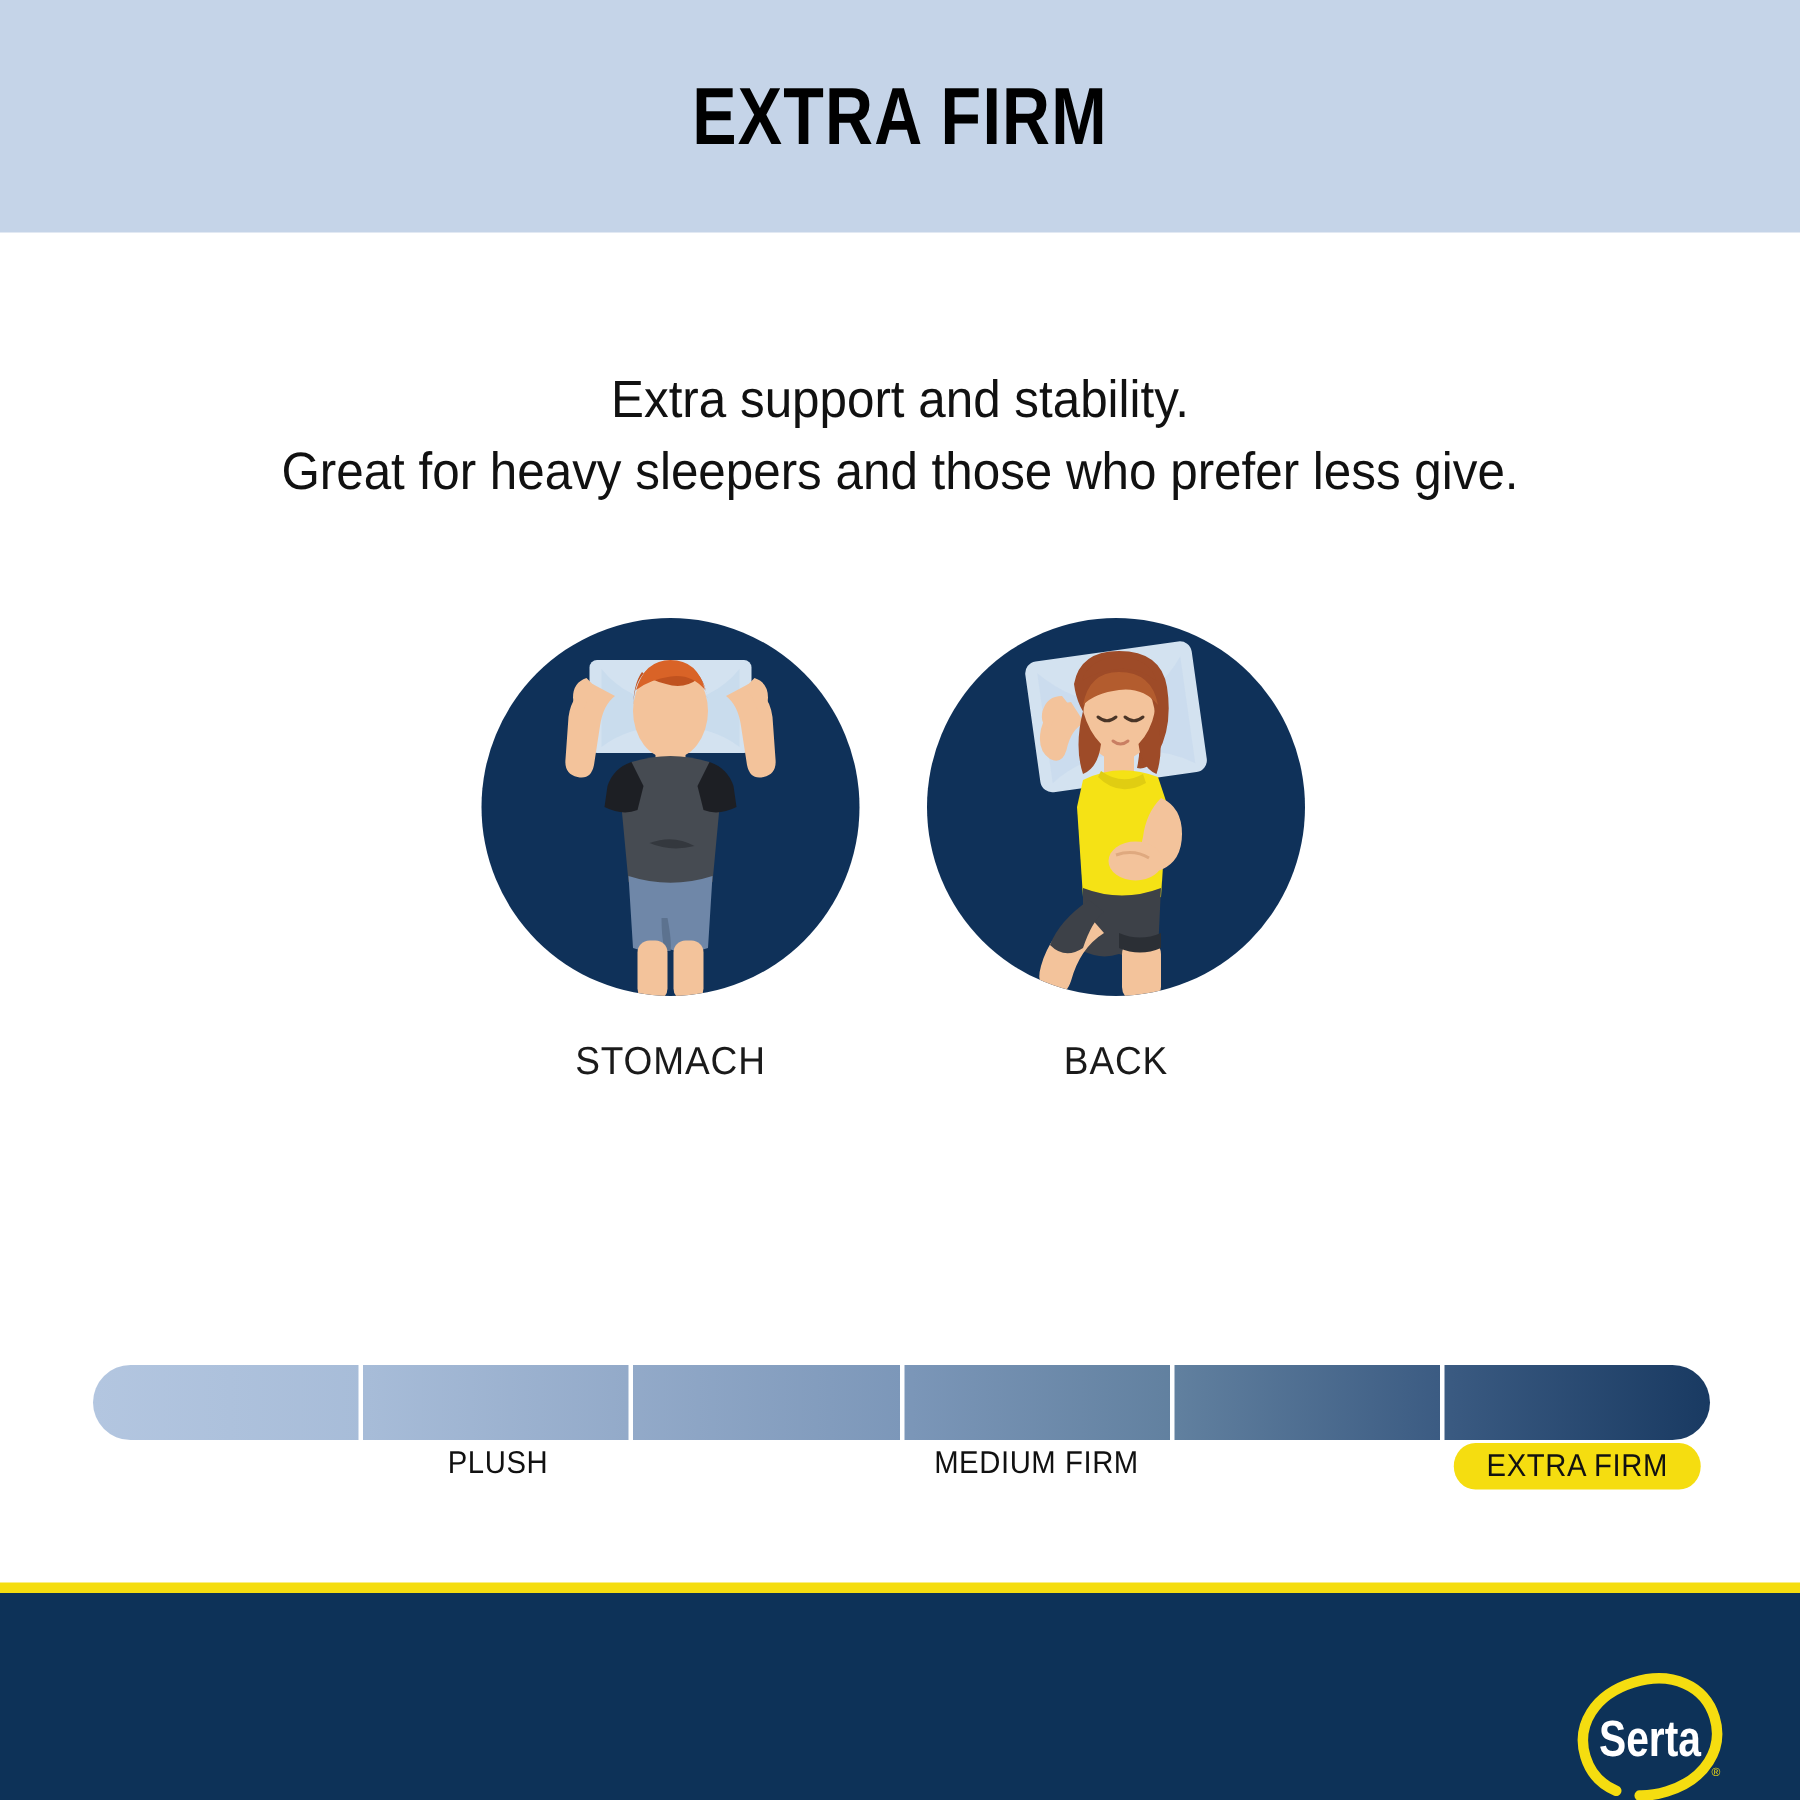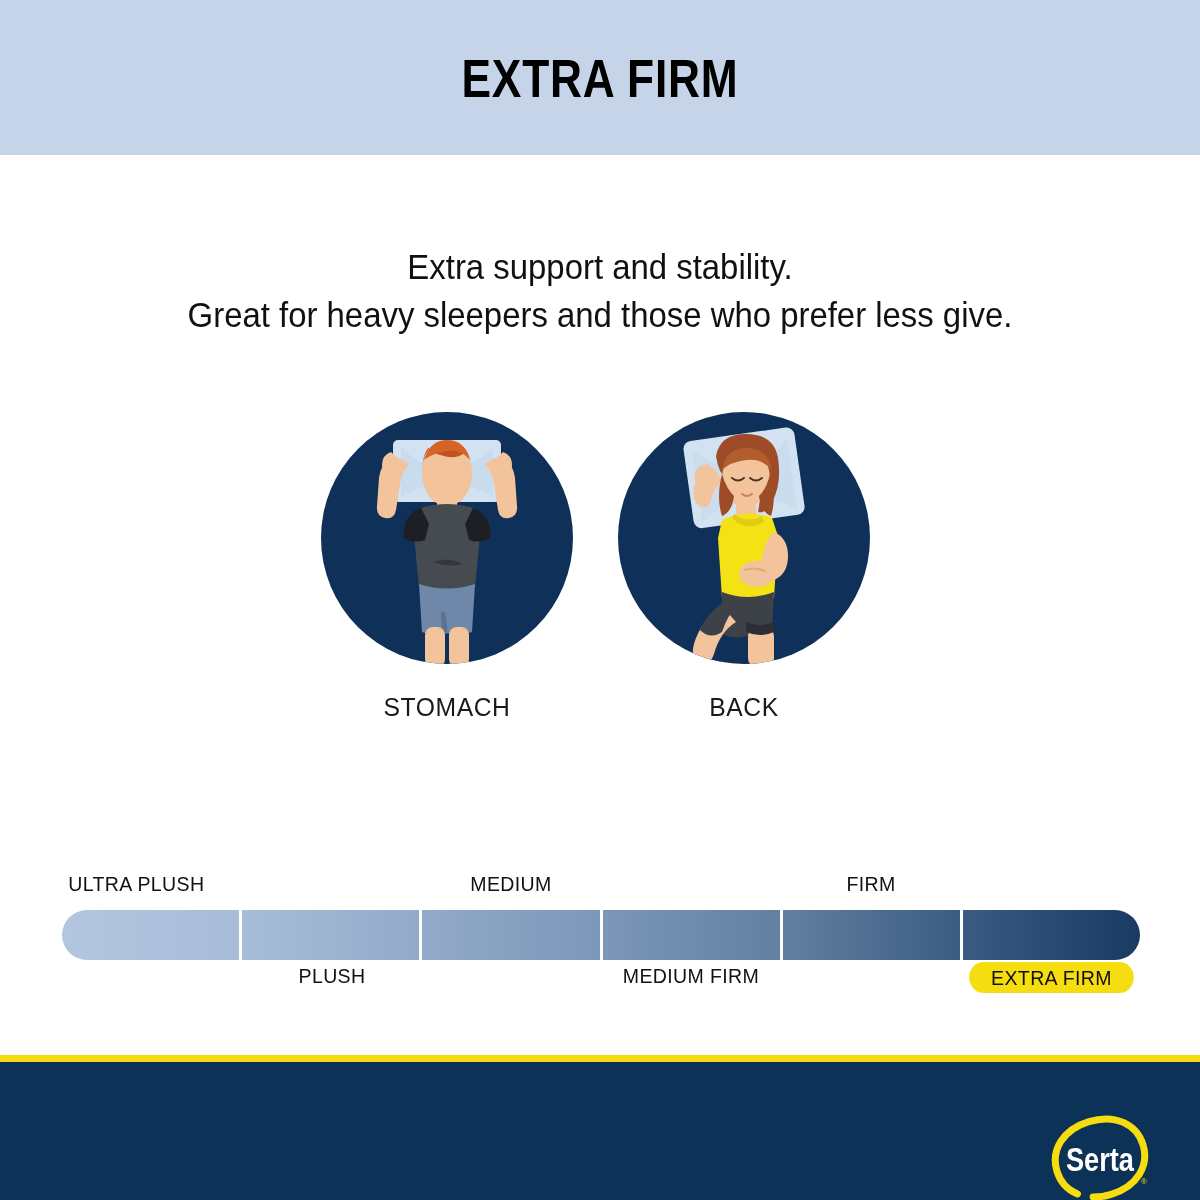--- a/index.html
+++ b/index.html
@@ -186,25 +186,20 @@
         <path d="M128 210 q14 6 28 0 l0 10 q-14 6 -28 0 Z" fill="#2b2f35"></path>
       </svg>
     </div>
     <div class="sleeper-label">BACK</div>
   </div>
 
 </div>
 
 <div class="scale-wrap">
 
-  <div class="scale-labels-top">
-    <div class="scale-label" style="left:0px;   width:180px; text-align:left;">ULTRA PLUSH</div>
-    <div class="scale-label" style="left:359px; width:180px;">MEDIUM</div>
-    <div class="scale-label" style="left:719px; width:180px;">FIRM</div>
-  </div>
 
   <div class="scale-bar">
     <div class="seg"></div>
     <div class="seg"></div>
     <div class="seg"></div>
     <div class="seg"></div>
     <div class="seg"></div>
     <div class="seg"></div>
   </div>
 

